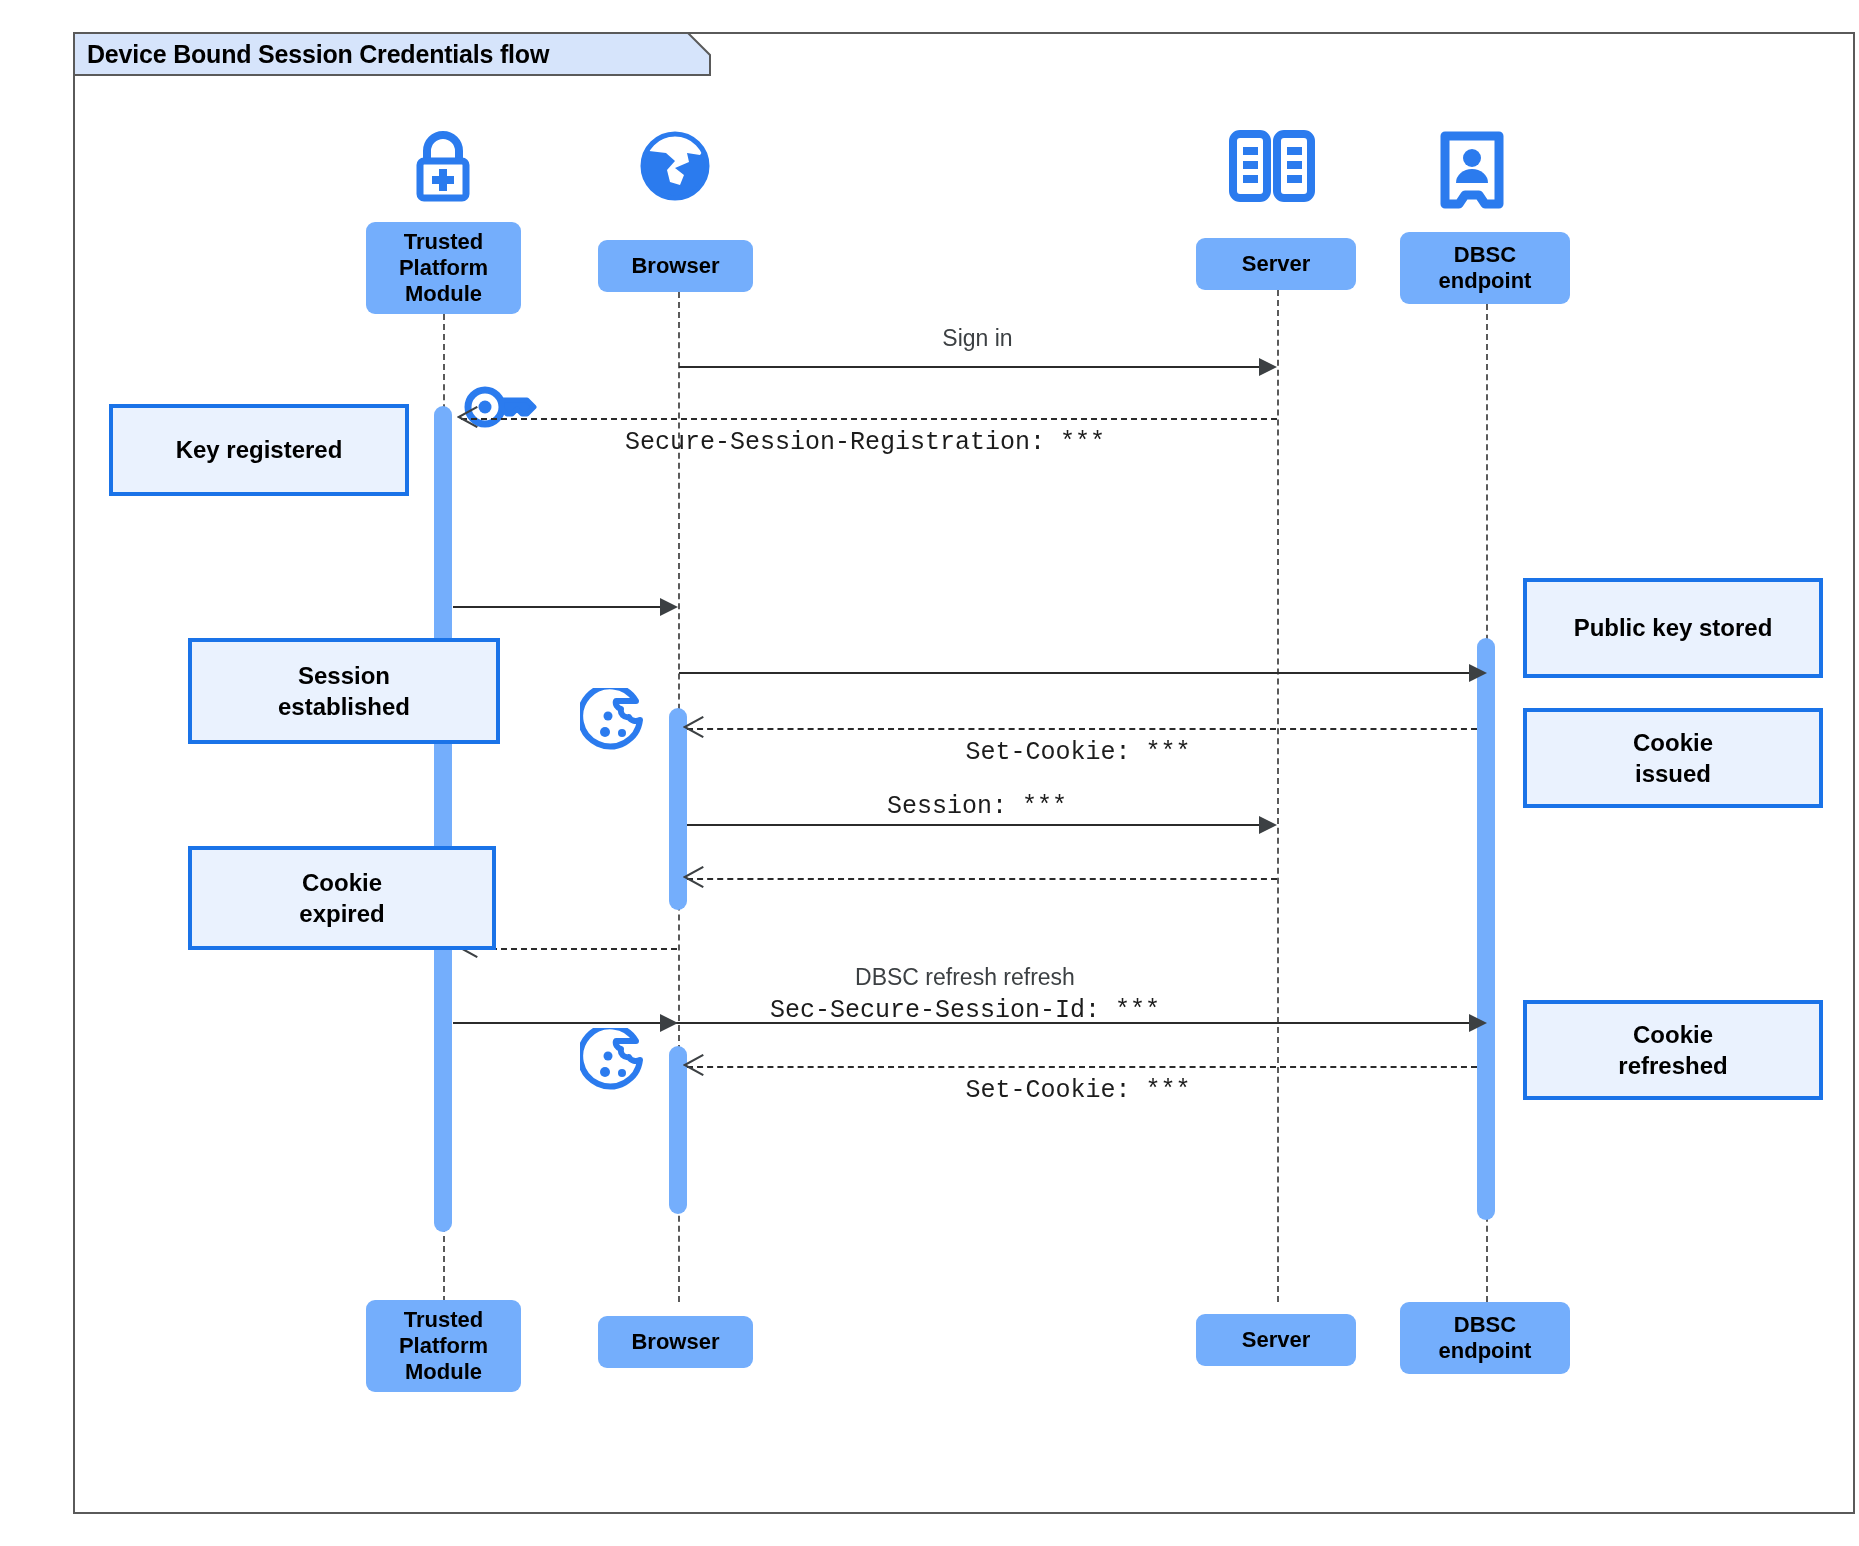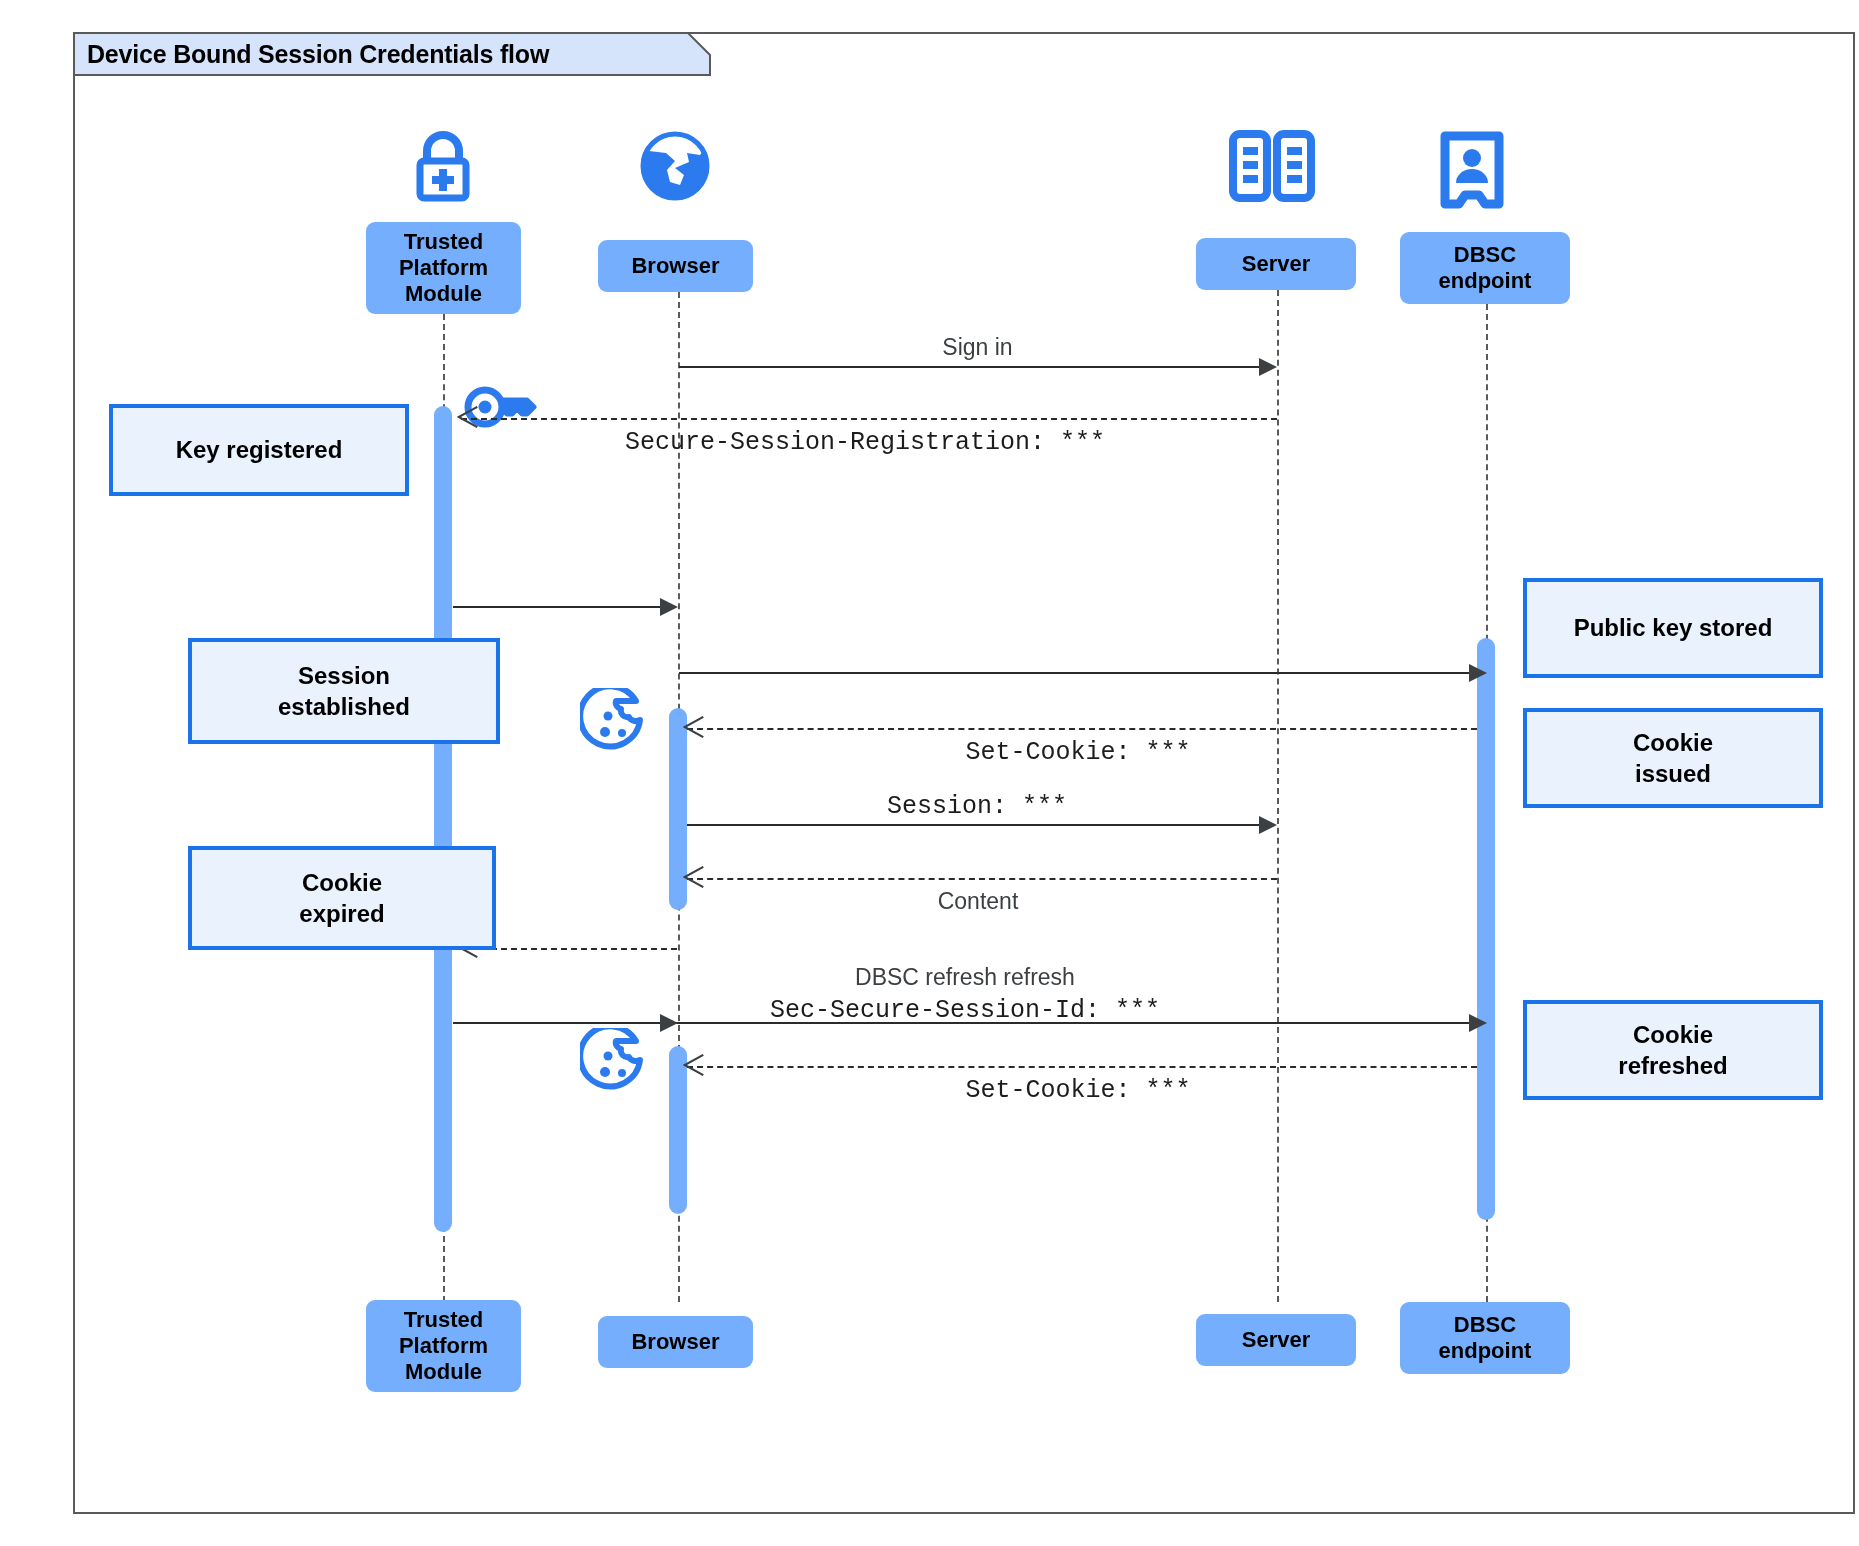--- a/index.html
+++ b/index.html
@@ -141,21 +141,21 @@
 
   <div class="icon" style="left:547px;top:1028px;">
     <svg width="72" height="72" viewBox="0 0 72 72">
       <path d="M56 13 a30 30 0 1 0 4 19 c-4 2 -9 1 -11 -3 c-5 1 -9 -3 -8 -8 c-4 -1 -6 -5 -5 -8 Z" fill="#fff" stroke="#2b7bee" stroke-width="6" stroke-linejoin="round"></path>
       <circle cx="28" cy="28" r="4.5" fill="#2b7bee"></circle>
       <circle cx="25" cy="44" r="5" fill="#2b7bee"></circle>
       <circle cx="42" cy="45" r="4" fill="#2b7bee"></circle>
     </svg>
   </div>
 
-  <div class="msg-label sans" style="left:645px;top:334px;width:599px;text-align:center;">Sign in</div>
+  <div class="msg-label sans" style="left:645px;top:325px;width:599px;text-align:center;">Sign in</div>
   <div class="msg-line" style="left:646px;top:366px;width:580px;"></div>
   <div class="arrow-r" style="left:1226px;top:358px;"></div>
 
   <div class="msg-line dashed" style="left:428px;top:418px;width:816px;"></div>
   <svg class="arrow-l-open" style="left:424px;top:406px;" viewBox="0 0 26 26">
     <path d="M24 1 L2 13 L24 25" fill="none" stroke="#3c4043" stroke-width="2.4"></path>
   </svg>
   <div class="msg-label mono" style="left:420px;top:428px;width:824px;">Secure-Session-Registration: ***</div>
 
   <div class="msg-line" style="left:420px;top:606px;width:220px;"></div>
@@ -171,21 +171,20 @@
   <div class="msg-label mono" style="left:650px;top:738px;width:790px;">Set-Cookie: ***</div>
 
   <div class="msg-label mono" style="left:654px;top:792px;width:580px;">Session: ***</div>
   <div class="msg-line" style="left:654px;top:824px;width:572px;"></div>
   <div class="arrow-r" style="left:1226px;top:816px;"></div>
 
   <div class="msg-line dashed" style="left:654px;top:878px;width:590px;"></div>
   <svg class="arrow-l-open" style="left:650px;top:866px;" viewBox="0 0 26 26">
     <path d="M24 1 L2 13 L24 25" fill="none" stroke="#3c4043" stroke-width="2.4"></path>
   </svg>
-  <div class="msg-label sans" style="left:650px;top:888px;width:590px;">Content</div>
 
   <div class="msg-line dashed" style="left:428px;top:948px;width:216px;"></div>
   <svg class="arrow-l-open" style="left:424px;top:936px;" viewBox="0 0 26 26">
     <path d="M24 1 L2 13 L24 25" fill="none" stroke="#3c4043" stroke-width="2.4"></path>
   </svg>
 
   <div class="msg-label sans" style="left:420px;top:964px;width:1024px;">DBSC refresh refresh</div>
   <div class="msg-label mono" style="left:420px;top:996px;width:1024px;">Sec-Secure-Session-Id: ***</div>
   <div class="msg-line" style="left:420px;top:1022px;width:1016px;"></div>
   <div class="arrow-r" style="left:1436px;top:1014px;"></div>

